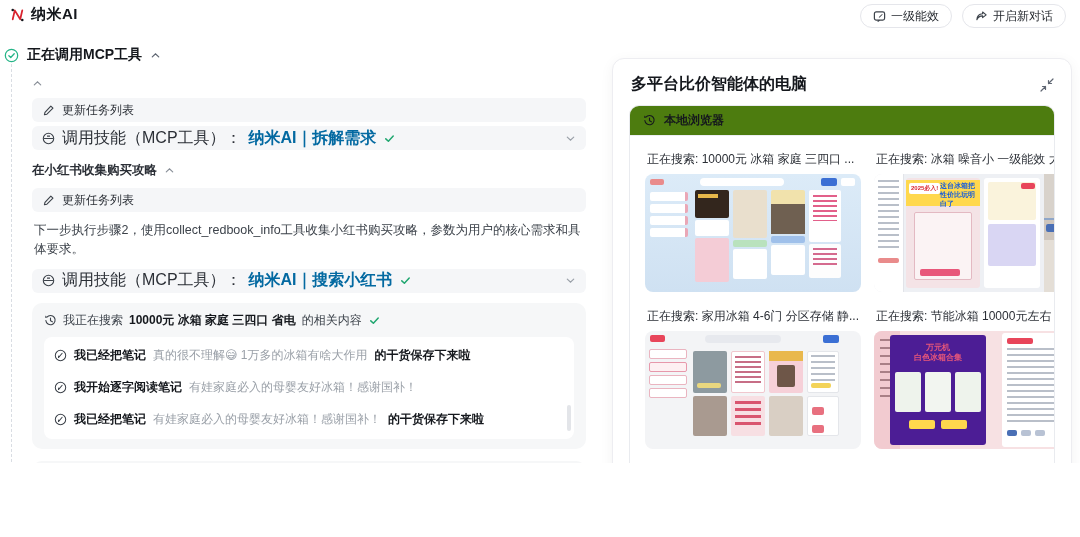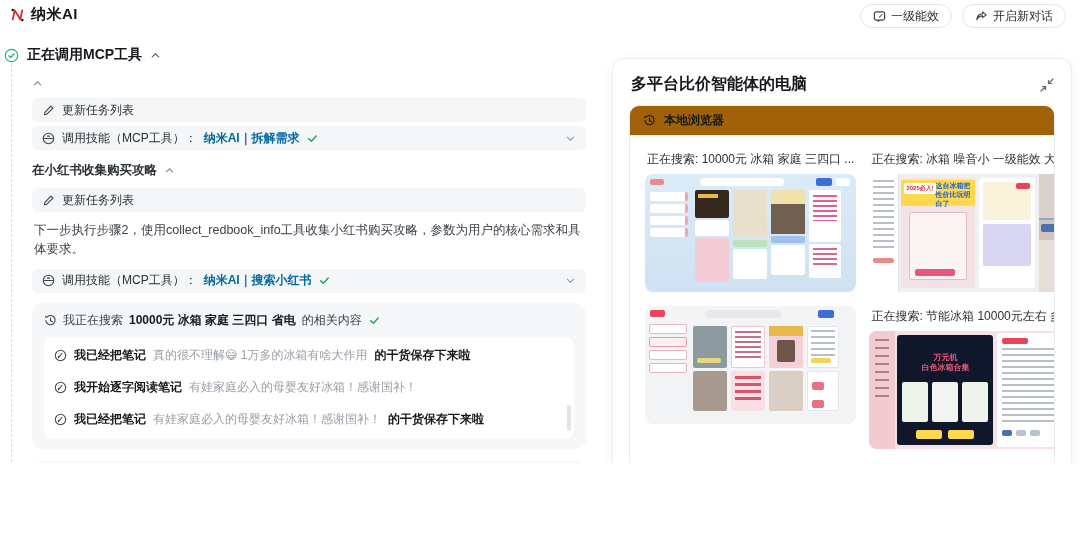--- a/index.html
+++ b/index.html
@@ -23,21 +23,21 @@
   .left-title-row { display:flex; align-items:center; gap:8px; padding-left:4px; }
   .left-title { font-size:14px; font-weight:700; color:#15181d; }
   .timeline { margin-left:11px; border-left:1px dashed #d9dde3; padding:6px 0 0 20px; }
 
   .subhead { display:flex; align-items:center; gap:7px; font-size:12.5px; font-weight:600;
     color:#2b2f36; margin:8px 0 9px; }
   .graybar { height:24px; background:#f5f6f8; border-radius:6px; display:flex; align-items:center;
     gap:7px; padding:0 10px; font-size:12px; color:#2b2f36; margin-bottom:4px; }
   .para { font-size:12.5px; line-height:1.55; color:#3c424a; margin:9px 2px 9px; }
   .skillbar { height:24px; background:#f5f6f8; border-radius:6px; display:flex; align-items:center;
-    gap:7px; padding:0 10px 0 10px; font-size:12px; color:#2b2f36; margin-bottom:6px; }
+    gap:7px; padding:0 10px 0 10px; font-size:16px; color:#2b2f36; margin-bottom:6px; }
   .skillbar .spacer { flex:1; }
   .skill-name { font-weight:700; color:#0369a1; }
 
   .search-card { background:#f6f7f8; border-radius:10px; padding:9px 12px 10px; margin-top:10px; }
   .card-head { display:flex; align-items:center; gap:6px; font-size:12px; color:#3c424a; }
   .card-head .q { font-weight:700; color:#15181d;text-align:center; }
   .card-list { background:#fff; border-radius:8px; margin-top:8px; padding:3px 10px; position:relative; }
   .card-item { display:flex; align-items:center; gap:7px; padding:7.5px 0; font-size:12px; white-space:nowrap; overflow:hidden; }
   .card-item .act { font-weight:700; color:#15181d; }
   .card-item .note { color:#9aa0a8; }
@@ -51,21 +51,21 @@
   
   .right-card { position:absolute; left:612px; top:58px; width:460px; height:477px;
     background:#fff; border:1px solid #ededf1; border-radius:12px;
     box-shadow:0 3px 14px rgba(20,24,34,.05); }
   .right-title-row { display:flex; align-items:center; padding:15px 16px 10px 18px; }
   .right-title { font-size:16px; font-weight:700; color:#15181d; flex:1; }
   .collapse-btn { width:16px; height:16px; cursor:pointer; }
 
   .viewer { margin:0 16px; height:418px; border:1px solid #e9ebef; border-radius:10px;
     display:flex; flex-direction:column; overflow:hidden; background:#fff; }
-  .viewer-head { height:30px; background:#a16207; border-bottom:1px solid #eceef1;
+  .viewer-head { height:30px; background:#4d7c0f; border-bottom:1px solid #eceef1;
     display:flex; align-items:center; gap:8px; padding:0 13px; font-size:12px; font-weight:700; color:#15181d; }
   .viewer-body { flex:1; background:#fff; padding:13px 15px 0; display:grid;
     grid-template-columns:1fr 1fr; gap:14px 13px; align-content:start; }
   .thumb-cell { }
   .thumb-cap { font-size:12px; color:#2b2f36; margin:2px 2px 6px; white-space:nowrap; overflow:hidden; }
   .thumb { height:118px; border-radius:8px; position:relative; overflow:hidden; cursor:pointer; }
 
   .viewer-controls { height:32px; border-top:1px solid #eceef1; display:flex; align-items:center;
     padding:0 13px; gap:9px; background:#fff; }
   .ctrl-icon { width:14px; height:14px; cursor:pointer; }
@@ -343,20 +343,21 @@
             </div>
             <div class="abs" style="left:170px;top:0;right:0;bottom:0;background:#cfc6bd;">
               <div style="height:46px;background:#d8d2cb;border-bottom:2px solid #8fa6c8;"></div>
               <div class="abs mini-chip" style="left:2px;top:50px;right:2px;height:8px;background:#4a6fb5;"></div>
               <div style="position:absolute;left:0;bottom:0;right:0;height:52px;background:#e4ded6;"></div>
             </div>
           </div>
         </div>
 
         <div class="thumb-cell">
+          <div class="thumb-cap">正在搜索: 家用冰箱 4-6门 分区存储 静...</div>
           <div class="thumb thumb-c">
             <div class="abs mini-chip" style="left:5px;top:4px;width:15px;height:7px;background:#e8455a;"></div>
             <div class="abs" style="left:60px;top:4px;width:76px;height:8px;background:#e7e9ee;border-radius:4px;"></div>
             <div class="abs mini-chip" style="right:22px;top:4px;width:16px;height:8px;background:#3b6fd4;"></div>
             <div class="abs" style="left:4px;top:18px;width:38px;">
               <div style="height:10px;background:#fff;border:1px solid #eab4c0;border-radius:2px;margin-bottom:3px;"></div>
               <div style="height:10px;background:#fdf0f2;border:1px solid #e798ab;border-radius:2px;margin-bottom:3px;"></div>
               <div style="height:10px;background:#fff;border:1px solid #eab4c0;border-radius:2px;margin-bottom:3px;"></div>
               <div style="height:10px;background:#fff;border:1px solid #eab4c0;border-radius:2px;"></div>
             </div>
@@ -393,21 +394,21 @@
             </div>
           </div>
         </div>
 
         <div class="thumb-cell">
           <div class="thumb-cap">正在搜索: 节能冰箱 10000元左右 多口...</div>
           <div class="thumb thumb-d">
             <div class="abs" style="left:0;top:0;bottom:0;width:26px;background:#f2cbd0;padding:8px 6px;">
               <div class="tl2" style="height:60px;background:repeating-linear-gradient(#a98086 0 2px, transparent 2px 8px);"></div>
             </div>
-            <div class="abs" style="left:28px;top:4px;width:96px;bottom:4px;background:#0f172a;border-radius:3px;text-align:center;padding-top:18px;">
+            <div class="abs" style="left:16px;top:4px;width:96px;bottom:4px;background:#4c1d95;border-radius:3px;text-align:center;padding-top:8px;">
               <div class="poster-title">
                 <div>万元机</div>
                 <div>白色冰箱合集</div>
               </div>
               <div style="display:flex;gap:4px;justify-content:center;margin-top:8px;">
                 <div style="width:26px;height:40px;background:#eef3ec;border-radius:2px;"></div>
                 <div style="width:26px;height:40px;background:#f2f5f0;border-radius:2px;"></div>
                 <div style="width:26px;height:40px;background:#eef3ec;border-radius:2px;"></div>
               </div>
               <div style="display:flex;gap:6px;justify-content:center;margin-top:8px;">

